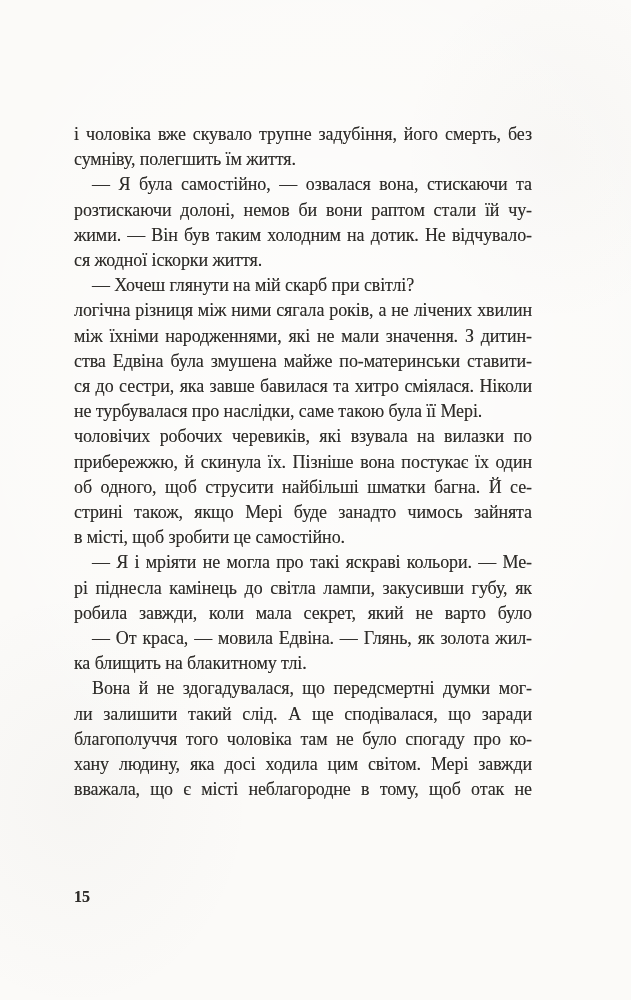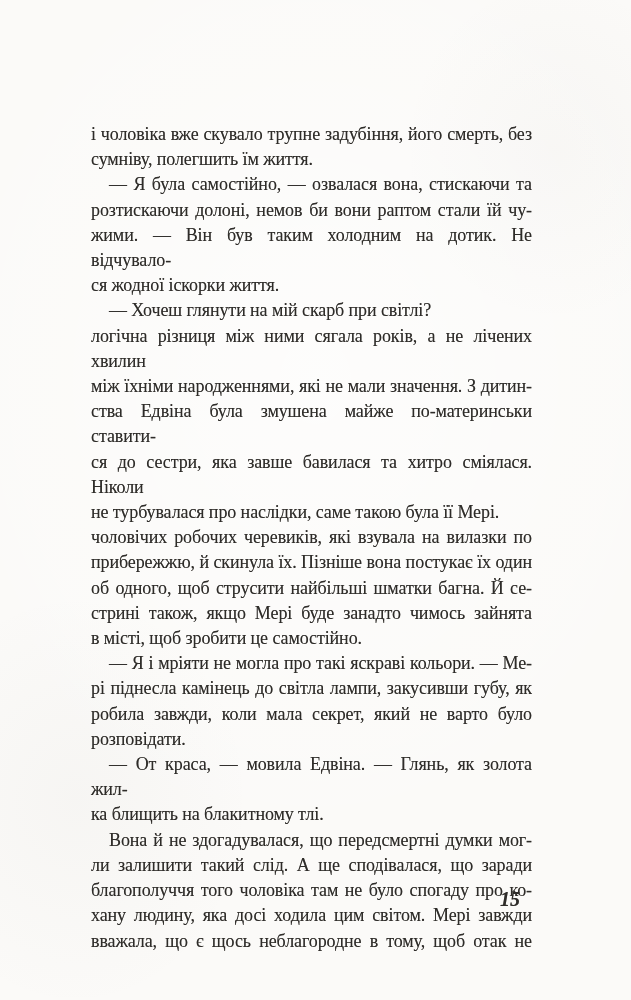--- a/index.html
+++ b/index.html
@@ -36,41 +36,38 @@
   }
   .line {
     font-size: 18px;
     line-height: 25.2px;
     color: #2e2c29;
     letter-spacing: -0.1px;
     text-align: justify;
     text-align-last: justify;
     white-space: normal;
     text-shadow: 0 0 0.5px rgba(46,44,41,0.45);
-    margin-left: 17px;
   }
   .line.indent {
     text-indent: 18px;
   }
   .line.last {
     text-align-last: left;
   }
   .folio {
     position: absolute;
     left: 74px;
     top: 888px;
     width: 458px;
     padding-right: 12px;
     box-sizing: border-box;
-    text-align: right;
-    font-size: 20px;
+    font-size: 16px;
     font-weight: bold;
     color: #2e2c29;
     text-shadow: 0 0 0.5px rgba(46,44,41,0.45);
-    font-style: italic;
   }
 </style>
 </head>
 <body>
 
 <div class="page">
   <div class="text-block">
 
     <div class="para">
       <div class="line">і чоловіка вже скувало трупне задубіння, його смерть, без</div>
@@ -101,32 +98,31 @@
       <div class="line">прибережжю, й скинула їх. Пізніше вона постукає їх один</div>
       <div class="line">об одного, щоб струсити найбільші шматки багна. Й се-</div>
       <div class="line">стрині також, якщо Мері буде занадто чимось зайнята</div>
       <div class="line last">в місті, щоб зробити це самостійно.</div>
     </div>
 
     <div class="para">
       <div class="line indent">— Я і мріяти не могла про такі яскраві кольори. — Ме-</div>
       <div class="line">рі піднесла камінець до світла лампи, закусивши губу, як</div>
       <div class="line">робила завжди, коли мала секрет, який не варто було</div>
-      <div class="line last">розповідати.</div>
     </div>
 
     <div class="para">
       <div class="line indent">— От краса, — мовила Едвіна. — Глянь, як золота жил-</div>
       <div class="line last">ка блищить на блакитному тлі.</div>
     </div>
 
     <div class="para">
       <div class="line indent">Вона й не здогадувалася, що передсмертні думки мог-</div>
       <div class="line">ли залишити такий слід. А ще сподівалася, що заради</div>
       <div class="line">благополуччя того чоловіка там не було спогаду про ко-</div>
       <div class="line">хану людину, яка досі ходила цим світом. Мері завжди</div>
-      <div class="line">вважала, що є щось неблагородне в тому, щоб отак не</div>
+      <div class="line">вважала, що є місті неблагородне в тому, щоб отак не</div>
     </div>
 
   </div>
 
   <div class="folio">15</div>
 </div>
 
 </body></html>

